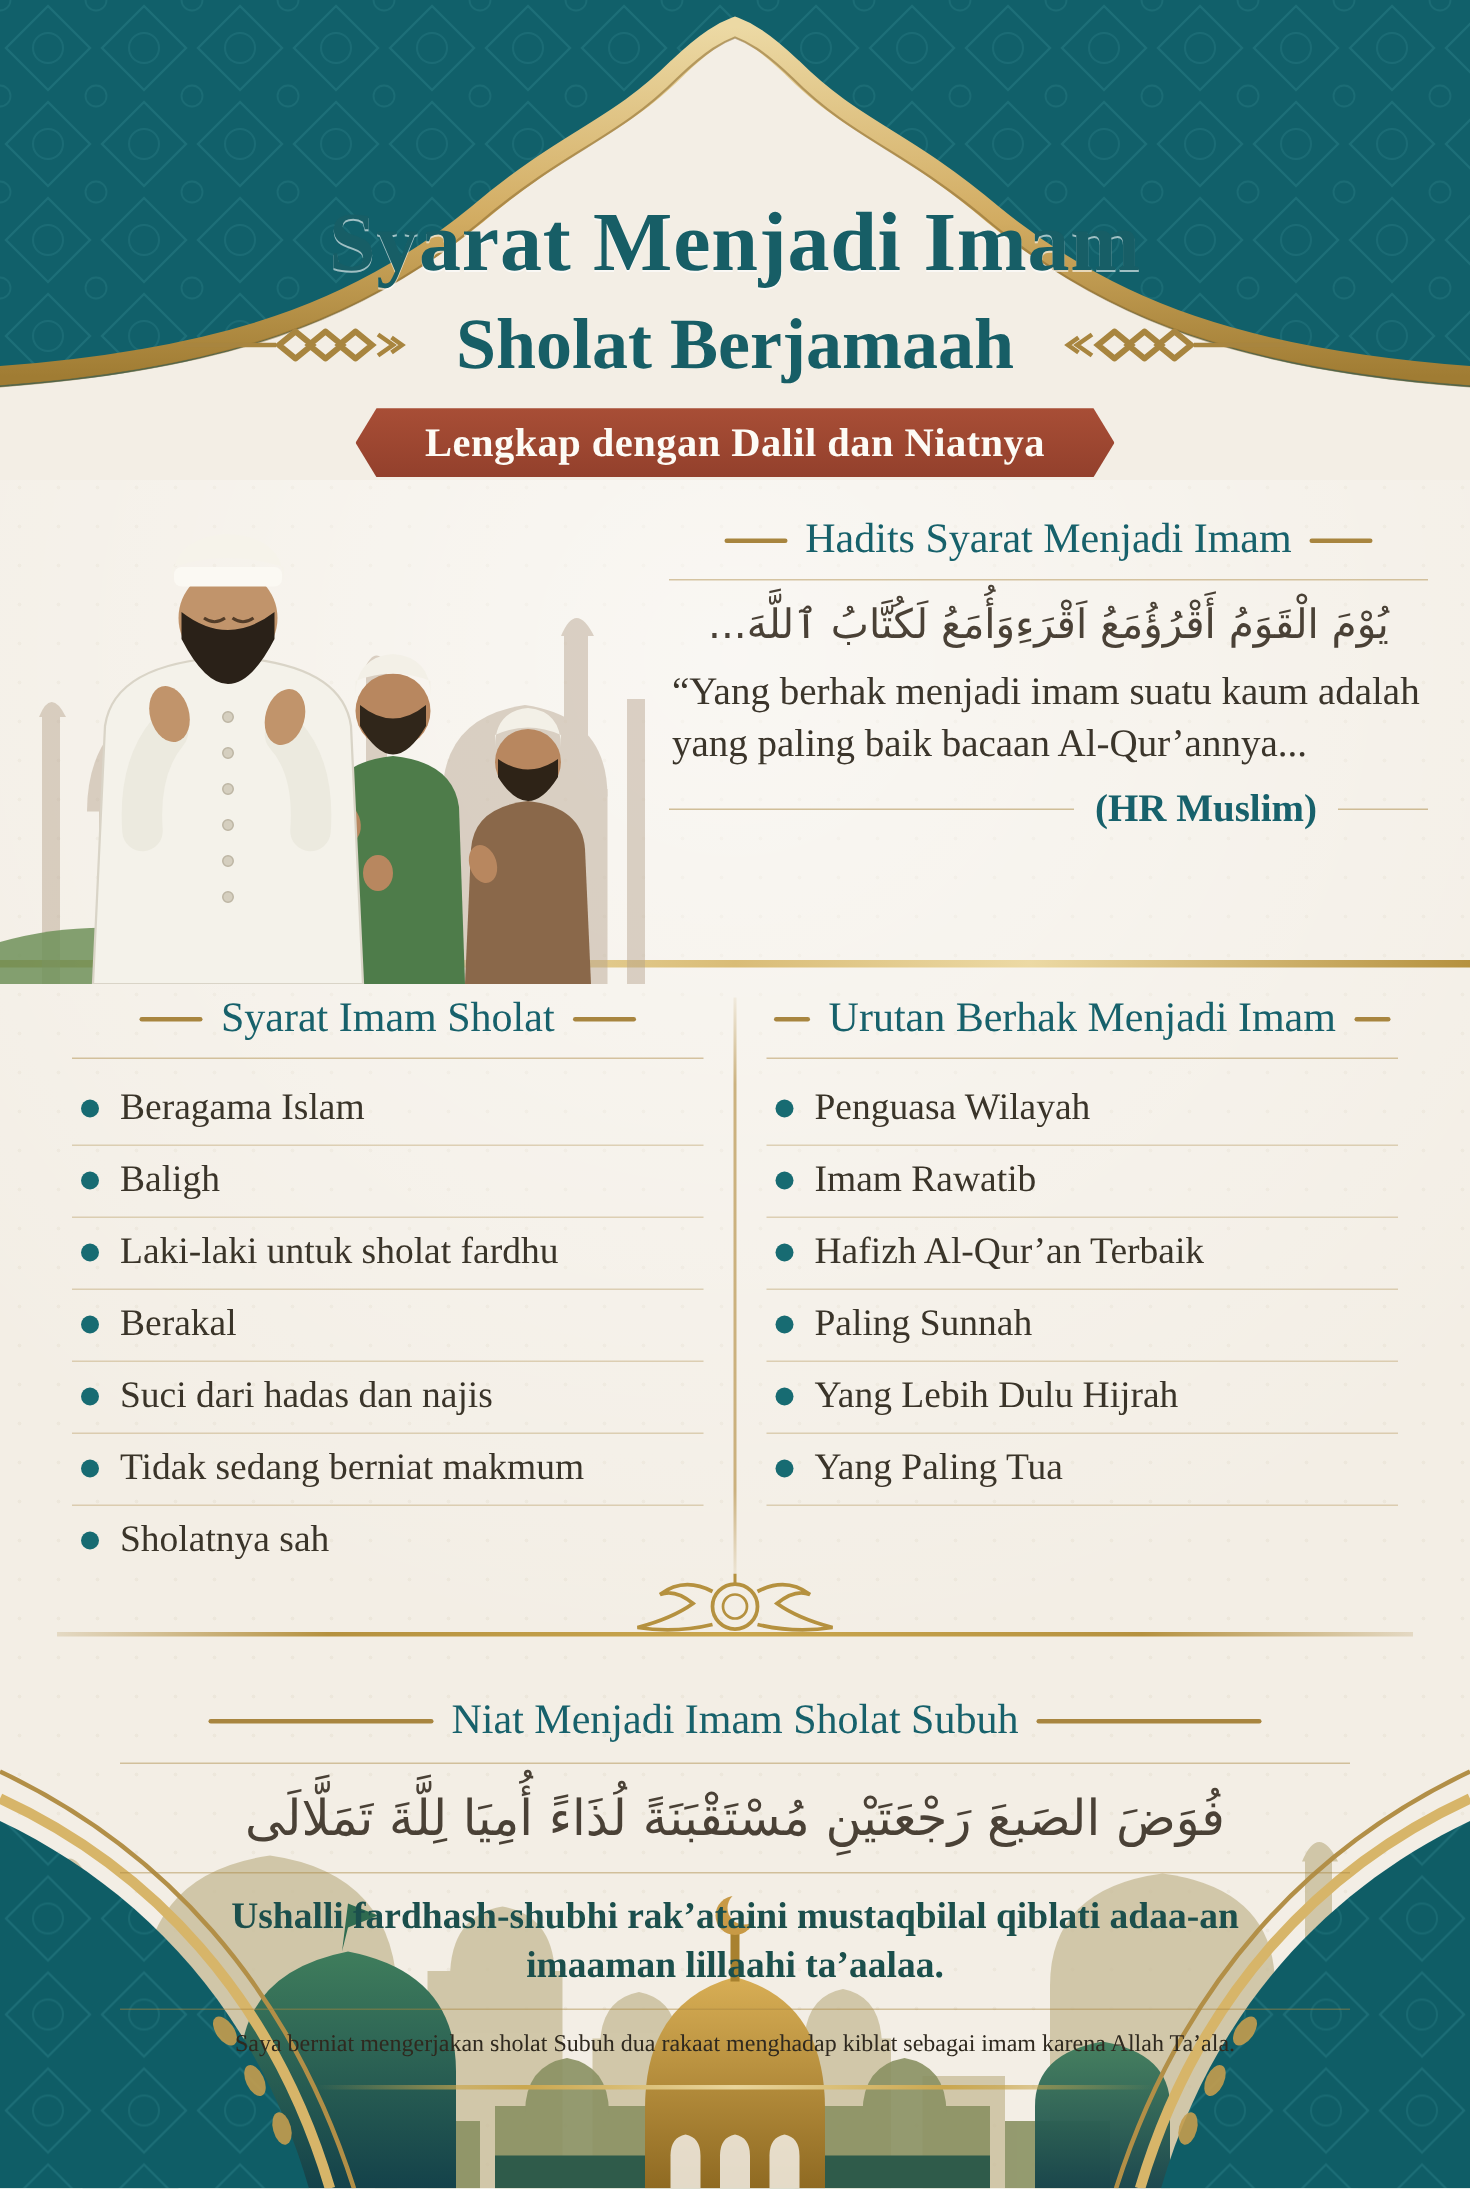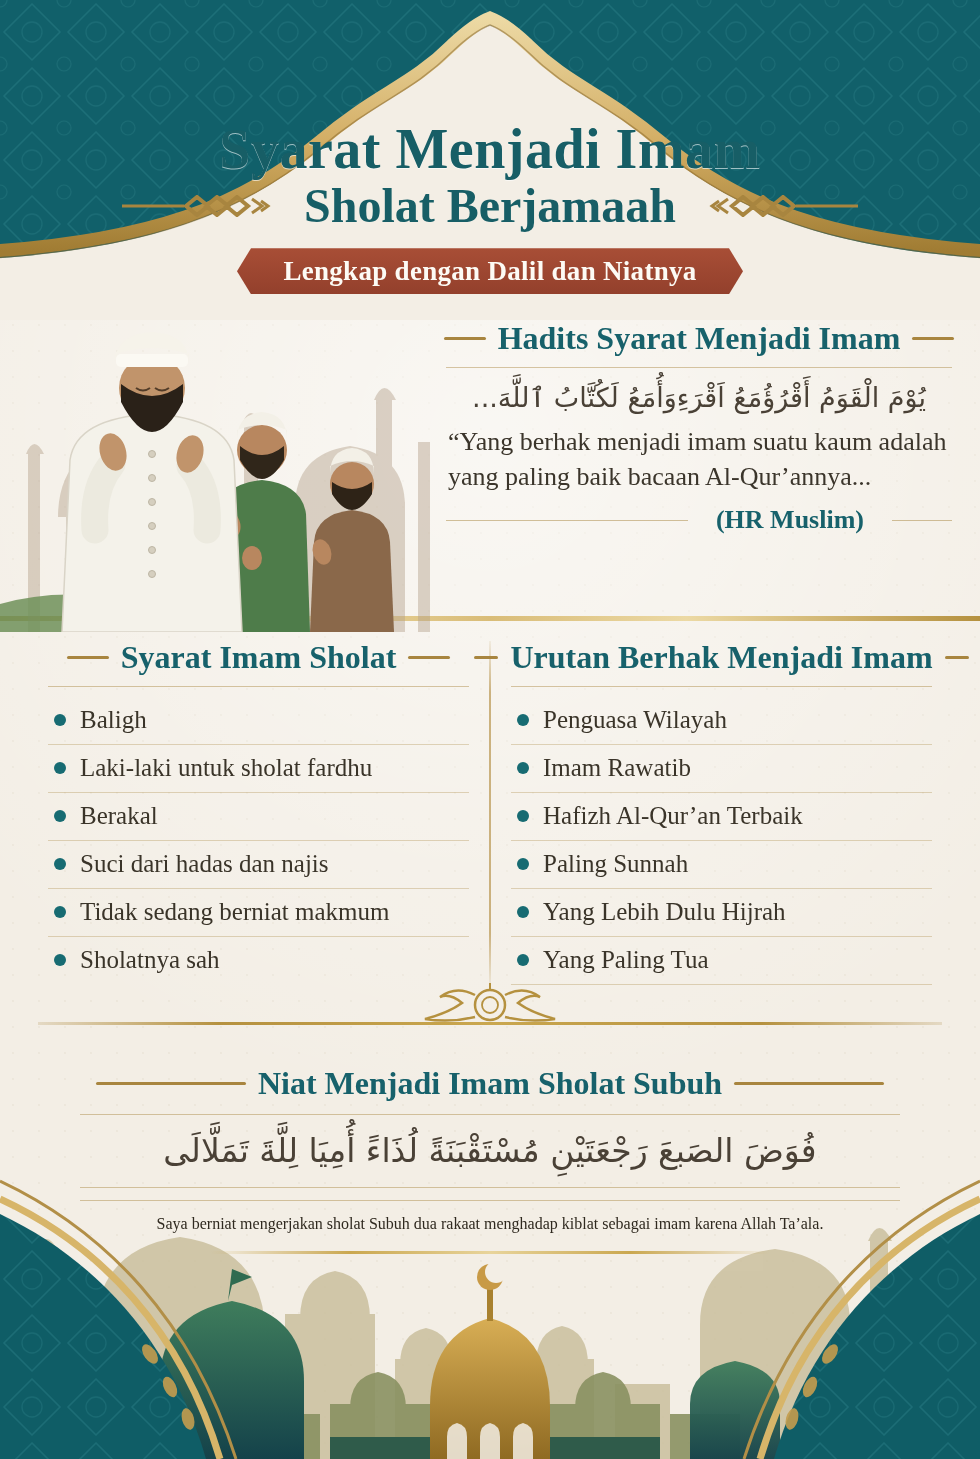--- a/index.html
+++ b/index.html
@@ -14,42 +14,42 @@
     color:#3a342a;
   }
   svg{display:block;}
   .abs{position:absolute;}
   .top-decor{top:0;left:0;z-index:1;}
   .bottom-decor{bottom:0;left:0;z-index:1;}
   .content{position:absolute;inset:0;z-index:2;}
 
   
   .title-block{padding-top:118px;text-align:center;}
-  .title-1{font-size:56px;font-weight:bold;color:#175e66;margin:2px;line-height:1.04;letter-spacing:.5px;
+  .title-1{font-size:56px;font-weight:bold;color:#175e66;margin:15px;line-height:1.04;letter-spacing:.5px;
            text-shadow:0 1px 0 rgba(255,255,255,.6);}
   .title-2-row{display:flex;align-items:center;justify-content:center;gap:32px;margin-top:4px;}
   .title-2{font-size:48px;font-weight:bold;color:#175e66;margin:0;line-height:1;}
   .ribbon{position:relative;margin:18px auto 0;width:506px;height:46px;background:#9c4531;
           background:linear-gradient(180deg,#a84e36 0%,#93402c 100%);
           clip-path:polygon(14px 0,calc(100% - 14px) 0,100% 50%,calc(100% - 14px) 100%,14px 100%,0 50%);
           display:flex;align-items:center;justify-content:center;text-align:center;}
   .ribbon span{color:#fdfbf5;font-size:27px;font-weight:bold;letter-spacing:.3px;}
 
   
   .hero{position:relative;height:296px;margin-top:6px;}
   .hero-art{position:absolute;left:0;top:-18px;width:436px;height:330px;}
   .hadits{margin-left:446px;margin-right:28px;}
   .h-row{display:flex;align-items:center;justify-content:center;gap:12px;margin-top:26px;}
   .dash{height:3px;width:42px;background:#a8853f;border-radius:2px;flex:0 0 auto;}
-  .sec-h{font-size:32px;font-weight:bold;color:#17616b;margin:0;white-space:nowrap;}
+  .sec-h{font-size:28px;font-weight:normal;color:#17616b;margin:0;white-space:nowrap;}
   .hairline{height:1px;background:rgba(168,133,63,.45);border:0;margin:10px 0;}
   .arabic{direction:rtl;text-align:center;font-family:"DejaVu Sans",sans-serif;color:#4a4136;
           font-size:27px;line-height:1.45;margin:10px 0 6px;}
   .quote{font-size:26px;line-height:1.34;color:#3b352b;margin:8px 2px 0;}
-  .source-row{display:flex;align-items:center;gap:28px;margin-top:10px;}
+  .source-row{display:flex;align-items:center;gap:14px;margin-top:10px;}
   .source-row .line{flex:1;height:1px;background:rgba(168,133,63,.5);}
   .source-row .line.short{flex:0 0 60px;}
   .source{font-size:26px;font-weight:bold;color:#17616b;white-space:nowrap;}
 
   .gold-line{height:5px;background:linear-gradient(90deg,#b5913f,#ecd9a4 30%,#d9bc77 50%,#ecd9a4 70%,#b5913f);}
 
   
   .cols{display:flex;padding:14px 48px 0;align-items:stretch;}
   .col{flex:1;min-width:0;}
   .v-div{width:2px;background:linear-gradient(180deg,rgba(185,150,80,.1),rgba(185,150,80,.7) 15%,rgba(185,150,80,.7) 85%,rgba(185,150,80,.1));margin:6px 20px 0;}
@@ -298,20 +298,24 @@
       <div class="col">
         <div class="h-row">
           <span class="dash"></span>
           <h3 class="sec-h">Syarat Imam Sholat</h3>
           <span class="dash"></span>
         </div>
         <hr class="hairline">
         <ul>
           <li>
               <span class="dot"></span>
+              <span>Beragama Islam</span>
+            </li>
+          <li>
+              <span class="dot"></span>
               <span>Baligh</span>
             </li>
           <li>
               <span class="dot"></span>
               <span>Laki-laki untuk sholat fardhu</span>
             </li>
           <li>
               <span class="dot"></span>
               <span>Berakal</span>
             </li>
@@ -383,19 +387,20 @@
 
     <div class="niat">
       <div class="h-row">
         <span class="dash"></span>
         <h3 class="sec-h">Niat Menjadi Imam Sholat Subuh</h3>
         <span class="dash"></span>
       </div>
       <hr class="hairline">
       <p class="arabic niat-ar">فُوَضَ الصَبعَ رَجْعَتَيْنِ مُسْتَقْبَنَةً لُذَاءً أُمِيَا لِلَّةَ تَمَلَّالَى</p>
       <hr class="hairline">
+      <p class="latin">Ushalli fardhash-shubhi rak’ataini mustaqbilal qiblati adaa-an imaaman lillaahi ta’aalaa.</p>
       <hr class="hairline">
       <p class="translation">Saya berniat mengerjakan sholat Subuh dua rakaat menghadap kiblat sebagai imam karena Allah Ta’ala.</p>
       <div class="end-line"></div>
     </div>
 
   </div>
 </div>
 
 </body></html>

